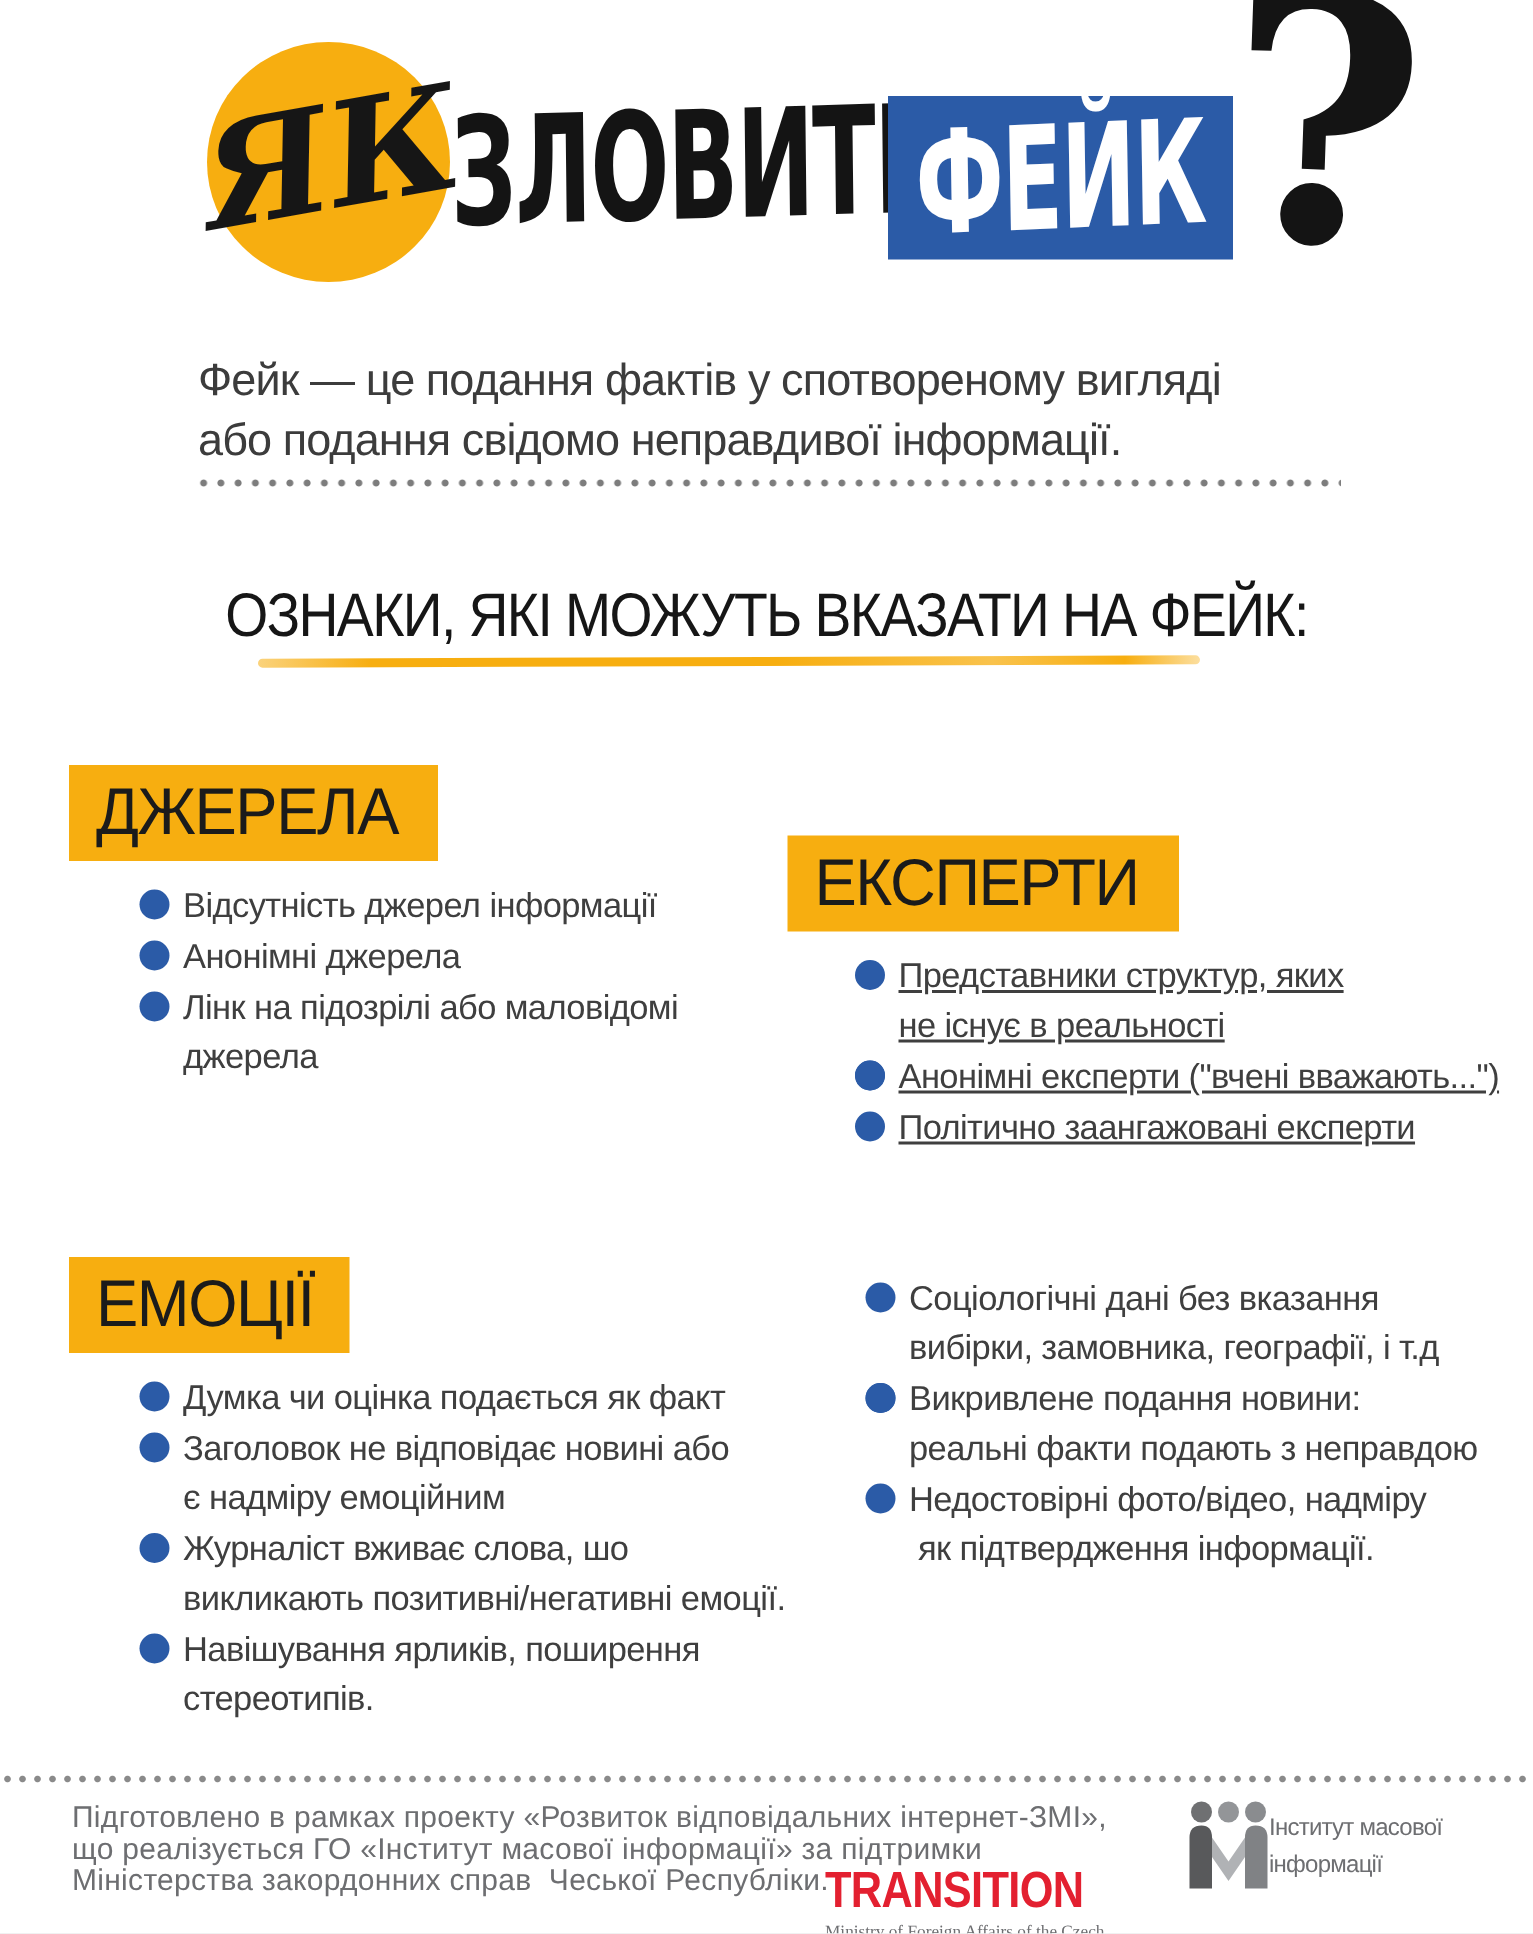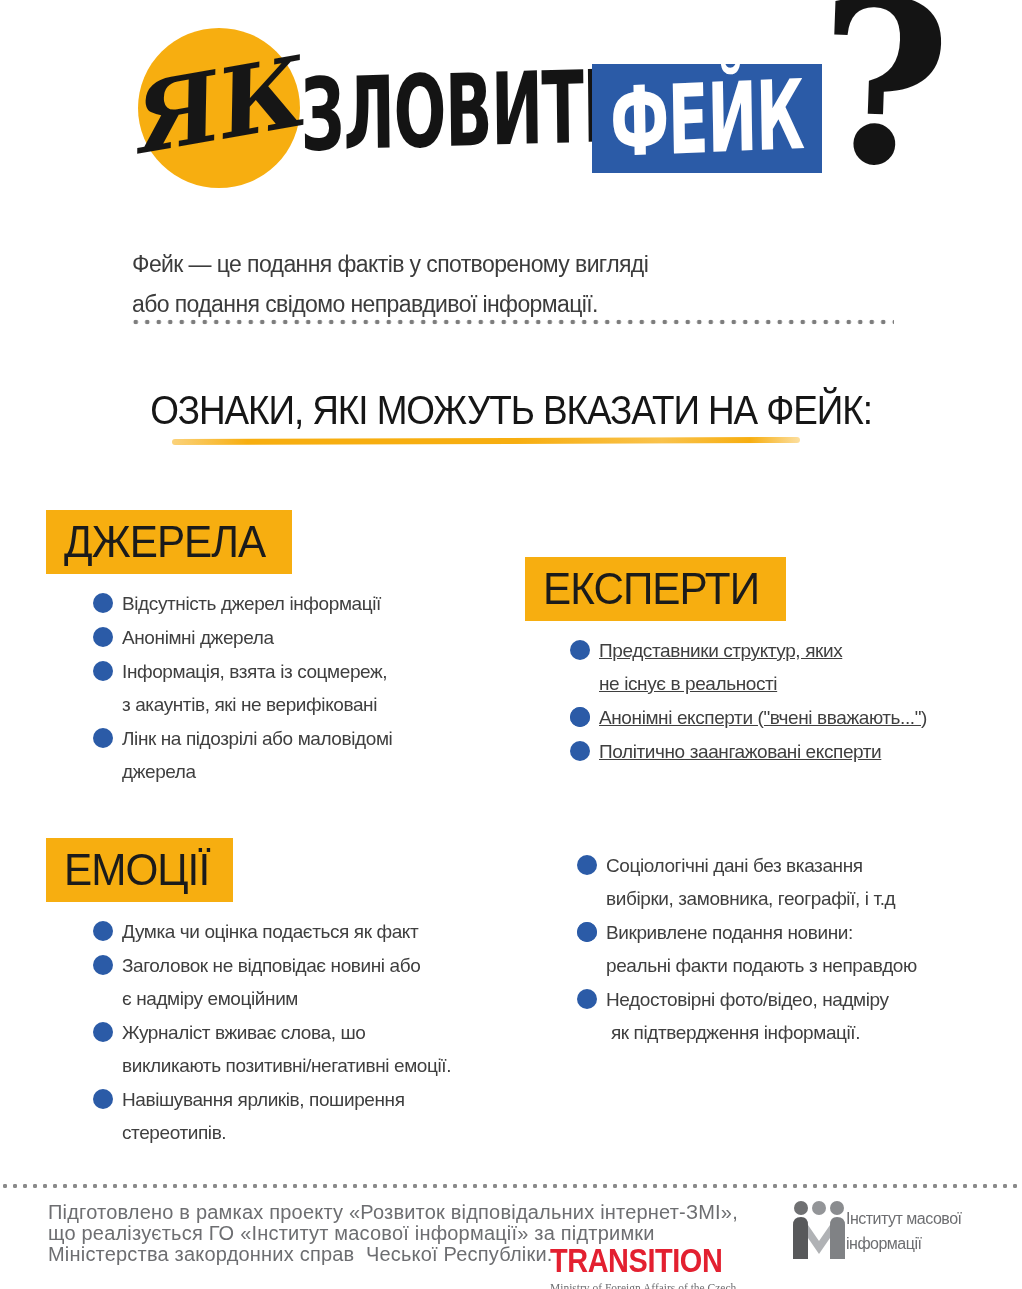--- a/index.html
+++ b/index.html
@@ -35,22 +35,22 @@
     color:#ffffff;letter-spacing:-2px;transform:scaleX(0.62) rotate(-1.5deg);
   }
   .qmark{
     position:absolute;left:818px;top:-29px;
     font-family:"DejaVu Serif",serif;font-weight:700;font-size:225px;line-height:1;
     color:#141414;transform:rotate(2deg);
   }
 
   
   .definition{
-    position:absolute;left:132px;top:244px;margin:0;
-    font-size:23px;line-height:40px;letter-spacing:-0.6px;color:#3c3c3c;
+    position:absolute;left:132px;top:234px;margin:0;
+    font-size:30px;line-height:40px;letter-spacing:-0.6px;color:#3c3c3c;
   }
   .dotted{position:absolute;background-repeat:repeat-x;background-position:left center;}
   .dotted-1{
     left:130px;top:318px;width:764px;height:8px;
     background-image:radial-gradient(circle, var(--dot) 2px, rgba(0,0,0,0) 2.6px);
     background-size:11.5px 8px;
   }
 
   
   .heading{
@@ -74,21 +74,21 @@
     display:inline-flex;align-items:center;height:64px;padding:0 18px;
     background:var(--yellow);
   }
   .sec-label span{
     font-size:44px;letter-spacing:-1px;color:#1b1b1b;transform:scaleX(0.96);transform-origin:left center;
   }
   .sec ul{list-style:none;margin:13px 0 0 47px;padding:0;}
   .sec-1 ul{margin-left:45px;text-decoration:underline;}
   .sec li{
     position:relative;padding-left:29px;margin-bottom:1px;
-    font-size:19px;line-height:33px;letter-spacing:-0.4px;color:#3f3f3f;
+    font-size:23px;line-height:33px;letter-spacing:-0.4px;color:#3f3f3f;
   }
   .bullet{
     position:absolute;left:0;top:6px;width:20px;height:20px;border-radius:50%;
     background:var(--blue);
   }
 
   
   .dotted-2{
     left:0;top:1182px;width:1022px;height:8px;
     background-image:radial-gradient(circle, #8a8a8a 1.9px, rgba(0,0,0,0) 2.5px);
@@ -136,22 +136,20 @@
   <h2 class="heading">ОЗНАКИ, ЯКІ МОЖУТЬ ВКАЗАТИ НА ФЕЙК:</h2>
   <div class="heading-underline"></div>
 
   <section class="sec sec-0">
     <div class="sec-label">
         <span>ДЖЕРЕЛА</span>
       </div>
     <ul>
       <li><span class="bullet"></span><span class="pre">Відсутність джерел інформації</span></li>
       <li><span class="bullet"></span><span class="pre">Анонімні джерела</span></li>
-      <li><span class="bullet"></span><span class="pre">Інформація, взята із соцмереж,
-з акаунтів, які не верифіковані</span></li>
       <li><span class="bullet"></span><span class="pre">Лінк на підозрілі або маловідомі
 джерела</span></li>
     </ul>
   </section>
 
   <section class="sec sec-1">
     <div class="sec-label">
         <span>ЕКСПЕРТИ</span>
       </div>
     <ul>

